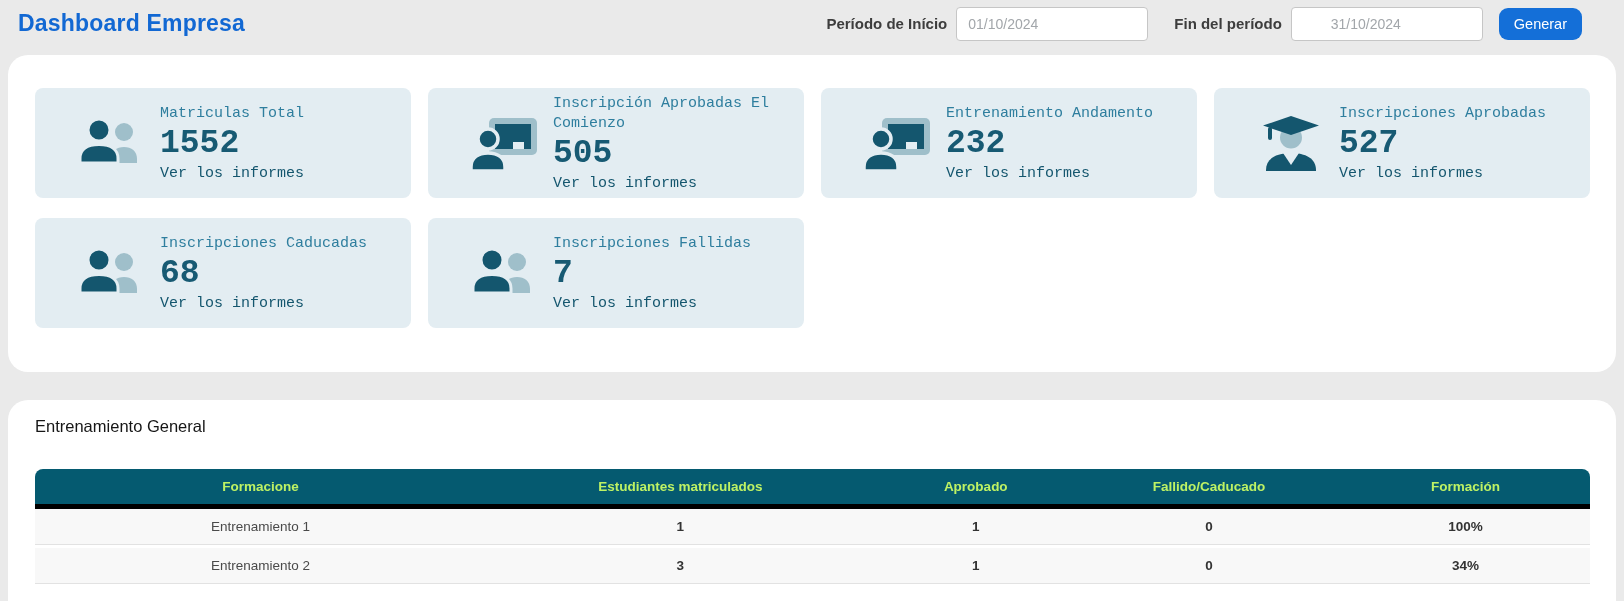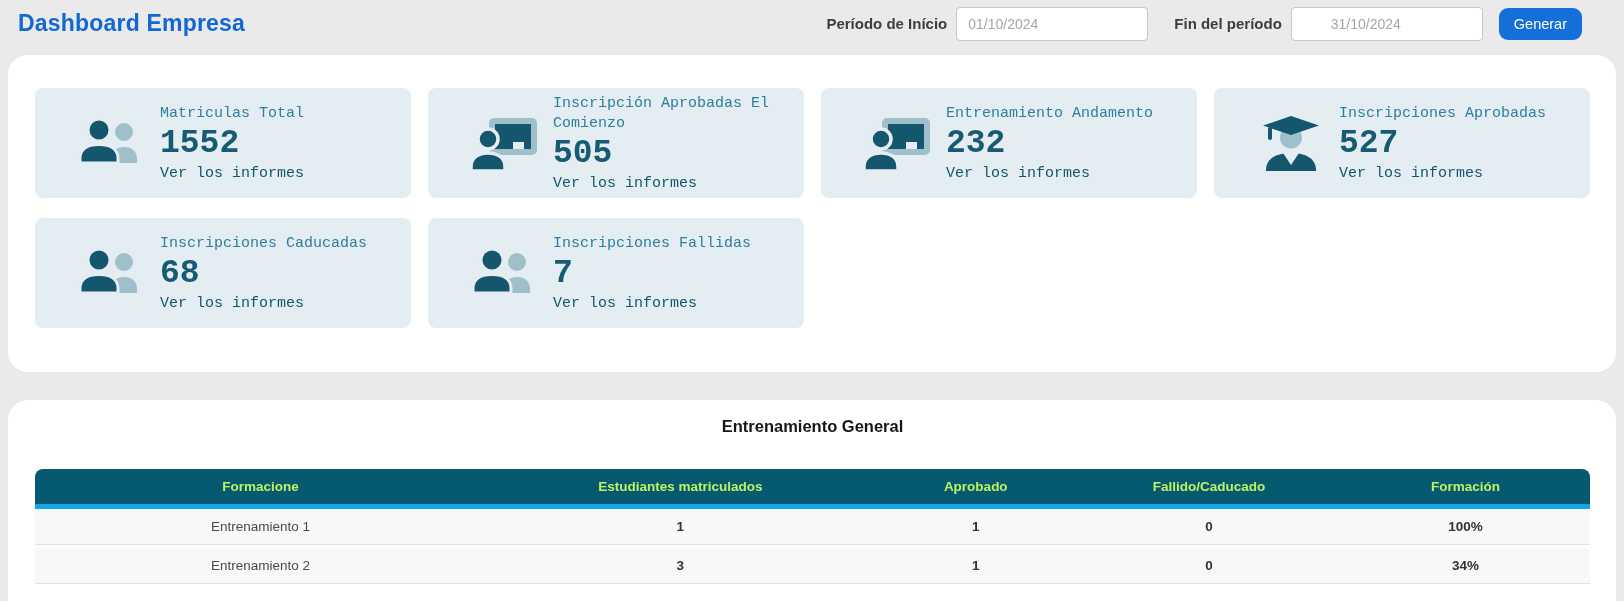--- a/index.html
+++ b/index.html
@@ -55,41 +55,41 @@
     width:97px; margin-left:28px; flex:0 0 auto;
     display:flex; align-items:center; justify-content:center;
   }
   .card-body { display:flex; flex-direction:column; justify-content:center; padding-right:12px;font-family:Liberation Mono, monospace; }
   .card-title { font-size:15px; color:#2e7e9e; line-height:1.35; }
   .card-value { font-size:33px; font-weight:700; color:#175a73; line-height:1.15; margin:1px 0 2px; }
   .card-link  { font-size:15px; color:#14566e; text-decoration:none; cursor:pointer; }
 
   
   .table-panel { margin-top:28px; padding:17px 26px 40px 27px; height:420px; }
-  .section-title { margin:0 0 33px 0; font-size:16.5px; font-weight:700; color:#161616;text-align:center; }
+  .section-title { margin:0 0 33px 0; font-size:16.5px; font-weight:400; color:#161616; }
 
   table.training { width:100%; border-collapse:separate; border-spacing:0; }
   table.training thead th {
     background:#055a70; color:#bef264;
     font-size:13.5px; font-weight:700;
     padding:10px 8px; text-align:center;
   }
   table.training thead th:first-child { border-top-left-radius:8px; }
   table.training thead th:last-child  { border-top-right-radius:8px; }
   th.col-0 { width:29%; } th.col-1 { width:25%; } th.col-2 { width:13%; }
   th.col-3 { width:17%; } th.col-4 { width:16%; }
 
   table.training tbody td {
     background:#f8f8f8;
     font-size:13.5px; color:#4a4a4a;
     padding:10px 8px; text-align:center;
     border-top:3px solid #ffffff;
     border-bottom:1px solid #e2e2e2;
   }
-  table.training tbody tr:first-child td { border-top:5px solid #0ea5e9; }
+  table.training tbody tr:first-child td { border-top:5px solid #000000; }
   table.training tbody td.num { font-weight:700; color:#333; }
 </style>
 </head>
 <body>
 
 <div class="topbar">
   <h1 class="page-title">Dashboard Empresa</h1>
   <div class="controls">
     <span class="ctrl-label">Período de Início</span>
     <input class="date-input" type="text" value="01/10/2024" style="">

